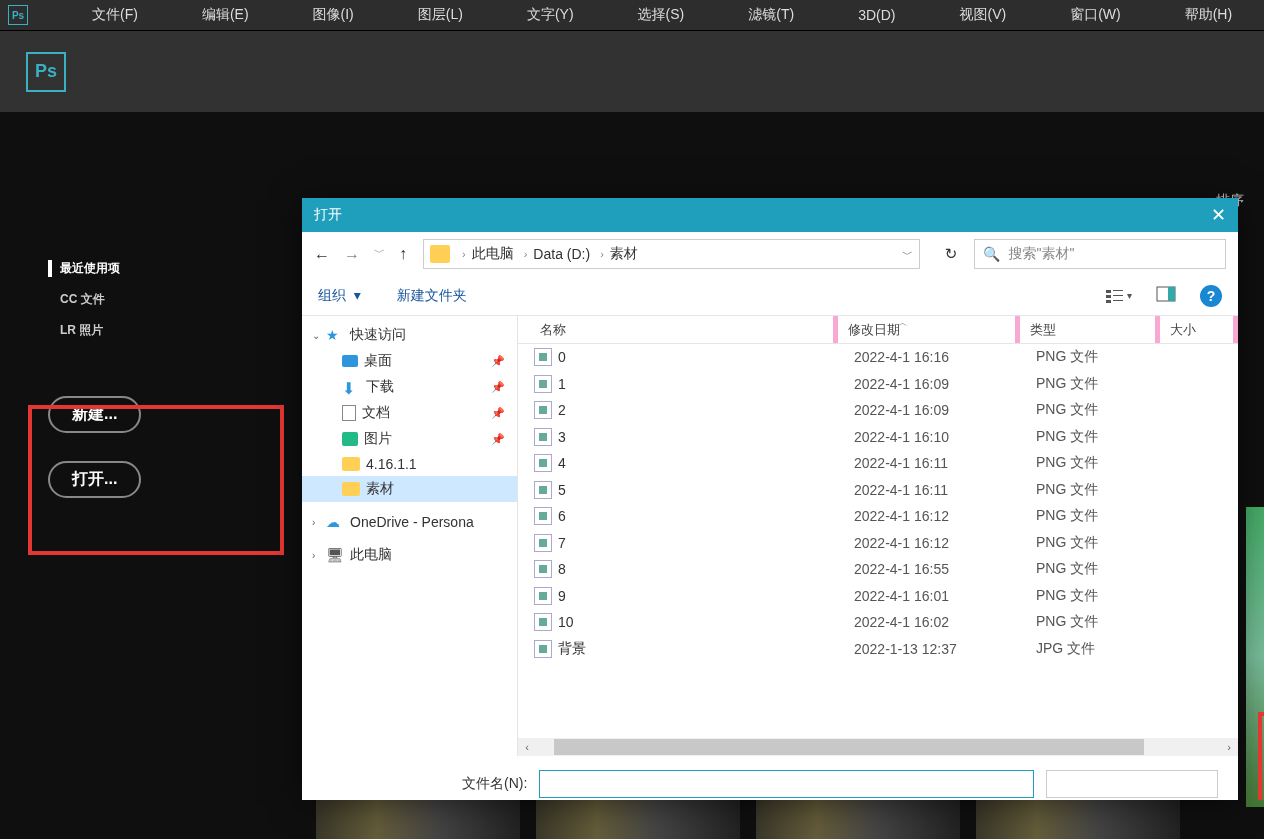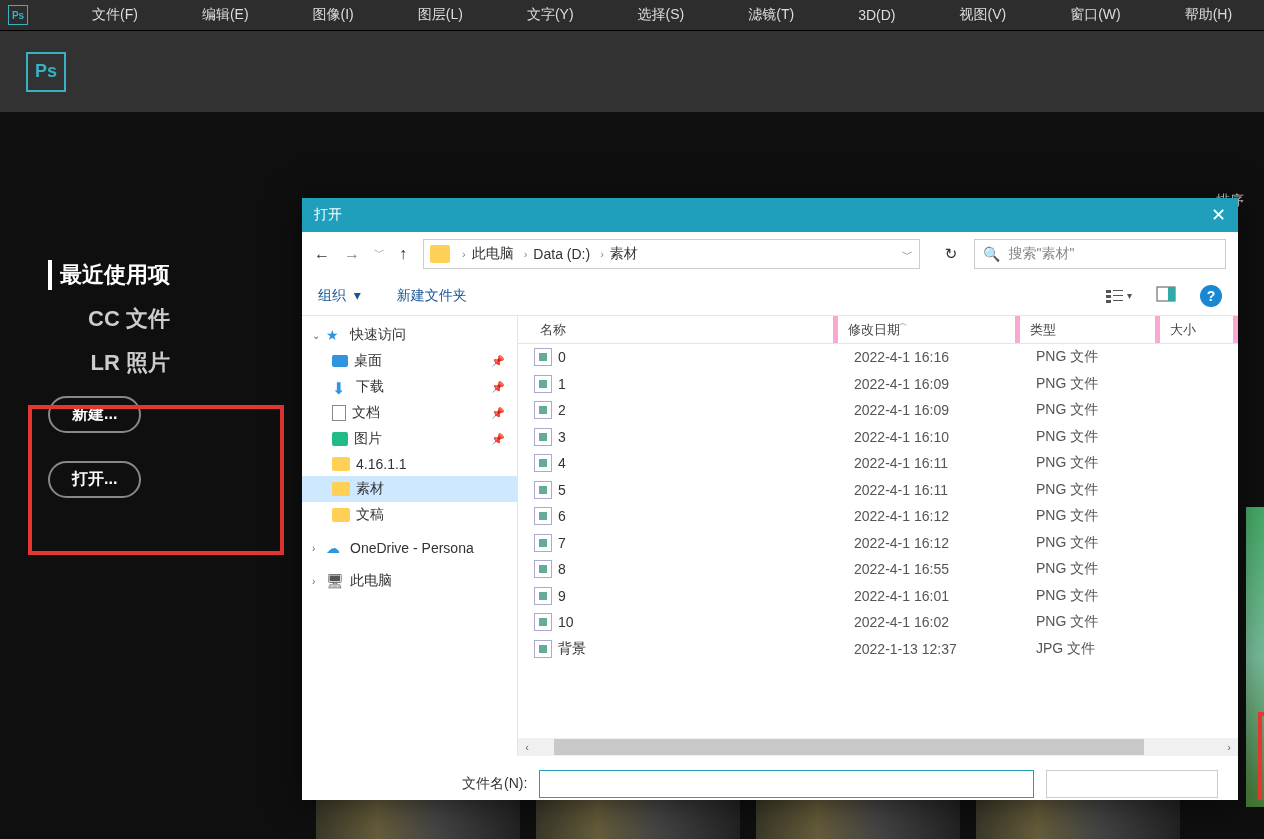--- a/index.html
+++ b/index.html
@@ -13,21 +13,21 @@
   
   .logoband { height: 82px; background: #323232; display: flex; align-items: center; padding-left: 26px; border-top: 1px solid #000; }
   .logoband .ps-big { width: 40px; height: 40px; border: 2px solid #3ab0c4; display: flex; align-items: center; justify-content: center; color: #3ab0c4; font-size: 18px; font-weight: bold; }
 
   
   .darkarea { position: absolute; top: 112px; left: 0; right: 0; bottom: 0; background: #0f0f0f; }
   .sort-label { position: absolute; right: 20px; top: 80px; color: #ccc; font-size: 14px; }
 
   
   .start-nav { position: absolute; left: 60px; top: 148px; color: #fff; }
-  .start-nav .item { font-size: 22px; font-weight: bold; margin-bottom: 14px; text-align: right; }
+  .start-nav .item { font-size: 12px; font-weight: bold; margin-bottom: 14px; }
   .start-nav .item.active { border-left: 4px solid #fff; padding-left: 8px; margin-left: -12px; }
   .start-nav .item.dim { color: #ccc; font-weight: bold; }
   .start-buttons { position: absolute; left: 48px; top: 284px; }
   .pill { border: 2px solid #888; border-radius: 20px; padding: 6px 22px; color: #fff; font-size: 16px; font-weight: bold; margin-bottom: 28px; width: fit-content; cursor: pointer; }
 
   
   .redbox { position: absolute; left: 28px; top: 293px; width: 256px; height: 150px; border: 4px solid #e53732; }
 
   
   .thumbs { position: absolute; left: 316px; bottom: 0; display: flex; gap: 16px; }
@@ -57,21 +57,21 @@
   .viewbtn { display: flex; align-items: center; gap: 2px; }
   .help-icon { width: 22px; height: 22px; border-radius: 50%; background: #1a87d3; color: #fff; display: flex; align-items: center; justify-content: center; font-size: 14px; font-weight: bold; }
 
   
   .dlg-body { display: flex; height: 440px; }
   .tree { width: 216px; border-right: 1px solid #e5e5e5; overflow-y: auto; padding: 6px 0; position: relative; }
   .tree::-webkit-scrollbar { width: 16px; }
   .tree::-webkit-scrollbar-thumb { background: #c8c8c8; }
   .tree::-webkit-scrollbar-track { background: #f0f0f0; }
   .tree-item { display: flex; align-items: center; padding: 4px 6px 4px 24px; font-size: 14px; color: #333; gap: 6px; cursor: default; white-space: nowrap; }
-  .tree-item.l2 { padding-left: 30px; }
+  .tree-item.l2 { padding-left: 40px; }
   .tree-item.selected { background: #cde8ff; }
   .tree-item .chev { position: absolute; left: 10px; color: #666; font-size: 10px; }
   .tree-item .pin { margin-left: auto; color: #888; font-size: 11px; margin-right: 6px; }
   .ticon { width: 18px; height: 16px; display: inline-block; }
   .ti-star { color: #2f95dd; }
   .ti-desktop { background: #2f95dd; border-radius: 2px; width: 16px; height: 12px; }
   .ti-download { color: #2f95dd; font-size: 16px; }
   .ti-doc { border: 1px solid #888; width: 14px; height: 16px; }
   .ti-pic { background: #2b8; border-radius: 2px; width: 16px; height: 14px; }
   .ti-folder { background: #ffcf56; border-radius: 2px; width: 18px; height: 14px; }
@@ -238,24 +238,20 @@
           <span class="pin">📌</span>
         </div>
       <div class="tree-item l2">
           <span class="ticon ti-folder"></span>
           <span>4.16.1.1</span>
         </div>
       <div class="tree-item l2 selected">
           <span class="ticon ti-folder"></span>
           <span>素材</span>
         </div>
-      <div class="tree-item l2">
-          <span class="ticon ti-folder"></span>
-          <span>文稿</span>
-        </div>
       <div style="height:8px"></div>
       <div class="tree-item">
           <span class="chev">›</span>
           <span class="ticon ti-onedrive">☁</span>
           <span>OneDrive - Persona</span>
         </div>
       <div style="height:8px"></div>
       <div class="tree-item">
           <span class="chev">›</span>
           <span class="ticon ti-pc">🖥</span>

